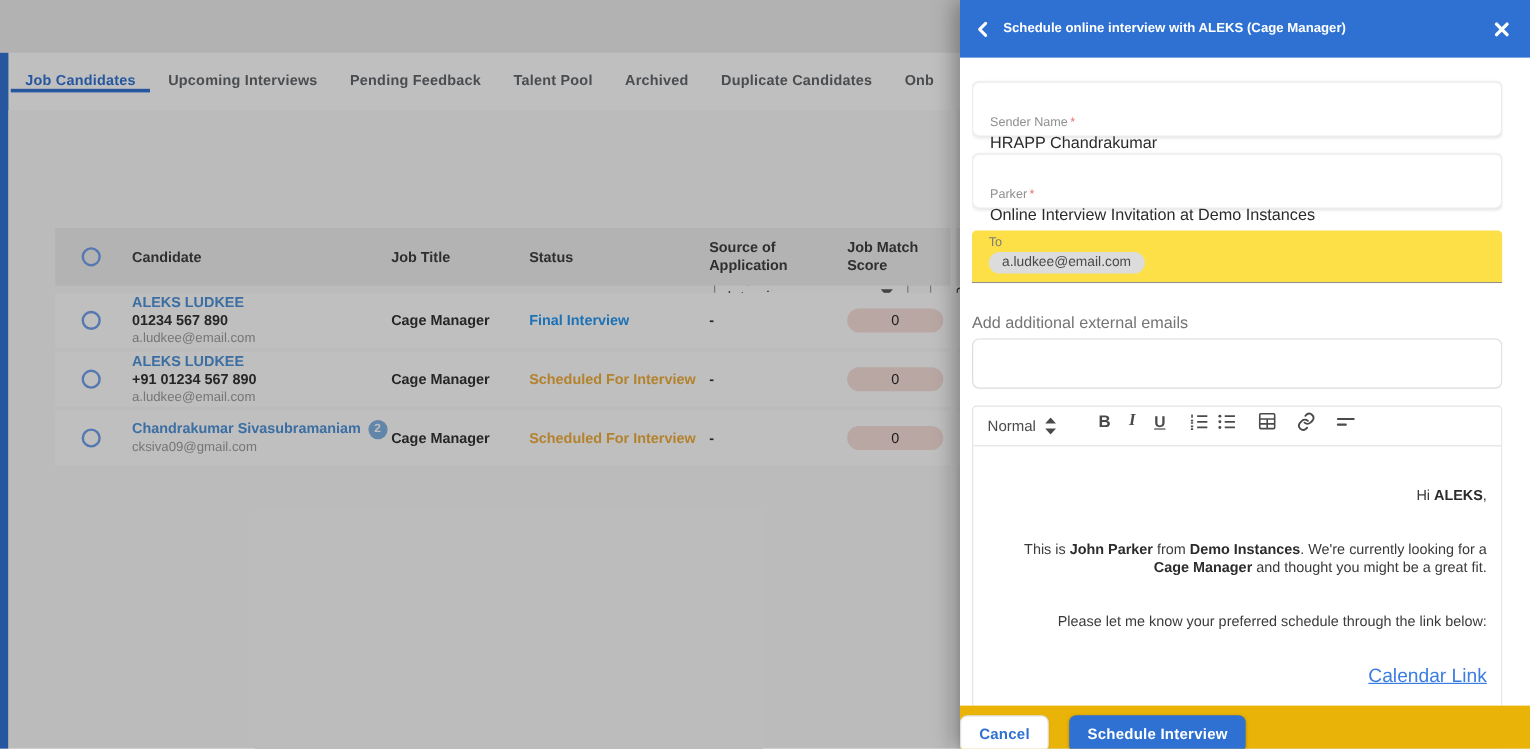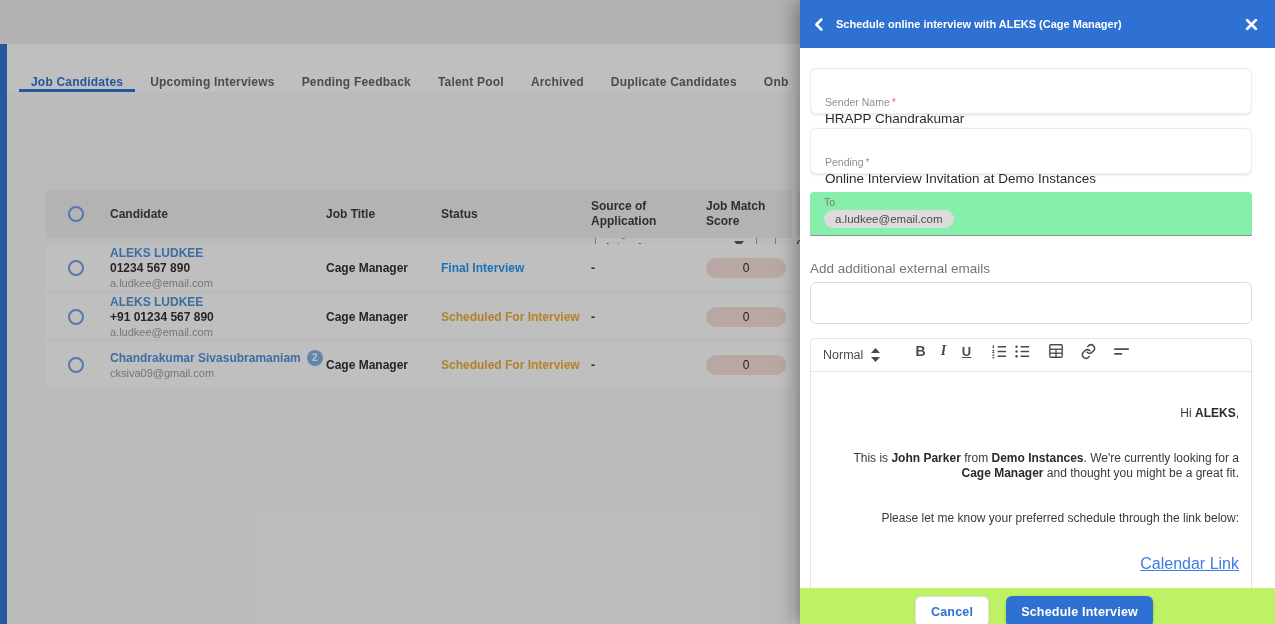--- a/index.html
+++ b/index.html
@@ -15,21 +15,21 @@
     width:1275px;height:624px;position:relative;overflow:hidden;
     background:#fafafa;font-family:"Liberation Sans",sans-serif;
     -webkit-font-smoothing:antialiased;
   }
   
   .page{position:absolute;inset:0;}
   .topbar{position:absolute;top:0;left:0;right:0;height:44px;background:#eeeeee;}
   .side-strip{position:absolute;top:44px;left:0;width:7px;bottom:0;background:var(--accent);}
   .tabbar{
     position:absolute;top:44px;left:7px;right:0;height:48px;background:#ffffff;
-    display:flex;align-items:flex-end;padding-left:12px;gap:3px;
+    display:flex;align-items:center;padding-left:2px;gap:3px;
   }
   .tab{
     display:flex;align-items:center;padding:0 12px;font-size:12px;font-weight:700;
     color:#5f6368;letter-spacing:.2px;border-bottom:3px solid transparent;cursor:pointer;
     white-space:nowrap;
   }
   .tab.active{color:var(--accent);border-bottom-color:var(--accent);}
   .content{position:absolute;top:92px;left:7px;right:0;bottom:0;background:#fafafa;}
 
   .stages-select{
@@ -104,21 +104,21 @@
   .card{
     margin-top:20px;height:46px;border:1px solid #ececec;border-radius:6px;
     background:#fff;box-shadow:0 1px 3px rgba(0,0,0,0.12);padding:6px 14px 0 14px;
   }
   .card + .card{margin-top:14px;}
   .card .flabel{font-size:10.5px;color:#8f8f8f;line-height:12px;margin-top:21px;}
   .req{color:#e57373;margin-left:2px;}
   .card .fvalue{font-size:13.5px;color:#2b2b2b;line-height:18px;margin-top:2px;}
 
   .to-field{
-    margin-top:18px;height:44px;background:#86efac;border-bottom:1px solid #8f8f8f;
+    margin-top:18px;height:44px;background:#fde047;border-bottom:1px solid #8f8f8f;
     border-radius:4px 4px 0 0;padding:4px 14px 0 14px;
   }
   .to-field .flabel{font-size:10.5px;color:#7a7a7a;line-height:12px;}
   .chip{
     display:inline-block;margin-top:2px;background:#dcdcdc;border-radius:11px;
     padding:3px 11px;font-size:11.5px;color:#4a4a4a;cursor:default;
   }
 
   .add-emails-label{margin-top:25px;font-size:13.5px;color:#757575;}
   .add-emails-box{
@@ -139,22 +139,22 @@
   .tbtn.bold{font-weight:800;font-size:14px;}
   .tbtn.italic{font-family:"Liberation Serif",serif;font-style:italic;font-weight:700;font-size:14px;}
   .tbtn.underl{font-size:13px;text-decoration:underline;font-weight:600;}
   .grp{margin-left:10px;}
   .ql-body{height:219px;padding:34px 12px 0 12px;overflow:hidden;cursor:text;}
   .ql-body p{margin:0 0 30px 0;font-size:12px;line-height:15px;color:#3a3a3a;text-align:right;}
   .ql-body .b{font-weight:700;color:#2b2b2b;}
   .cal-link{font-size:16px;color:var(--link-blue);text-decoration:underline;cursor:pointer;}
 
   .panel-footer{
-    position:absolute;left:0;right:0;bottom:0;height:36px;background:#bef264;
-    display:flex;justify-content:center;align-items:flex-start;
+    position:absolute;left:0;right:0;bottom:0;height:36px;background:#eab308;
+    display:flex;justify-content:flex-start;align-items:flex-start;
     gap:17px;padding:8px 7px 0 0;
   }
   .btn{
     height:31px;border-radius:6px;font-size:12.5px;font-weight:700;cursor:pointer;
     font-family:"Liberation Sans",sans-serif;letter-spacing:.2px;
   }
   .btn-cancel{
     background:#fff;border:1px solid #e0e0e0;color:var(--accent);
     padding:0 15px;box-shadow:0 1px 2px rgba(0,0,0,0.08);
   }
@@ -275,21 +275,21 @@
   <div class="panel-body">
     <div class="card">
       <div class="flabel">
         <span>Sender Name</span><span class="req">*</span>
       </div>
       <div class="fvalue">HRAPP Chandrakumar</div>
     </div>
 
     <div class="card">
       <div class="flabel">
-        <span>Pending</span><span class="req">*</span>
+        <span>Parker</span><span class="req">*</span>
       </div>
       <div class="fvalue">Online Interview Invitation at Demo Instances</div>
     </div>
 
     <div class="to-field">
       <div class="flabel">To</div>
       <span class="chip">a.ludkee@email.com</span>
     </div>
 
     <div class="add-emails-label">Add additional external emails</div>

